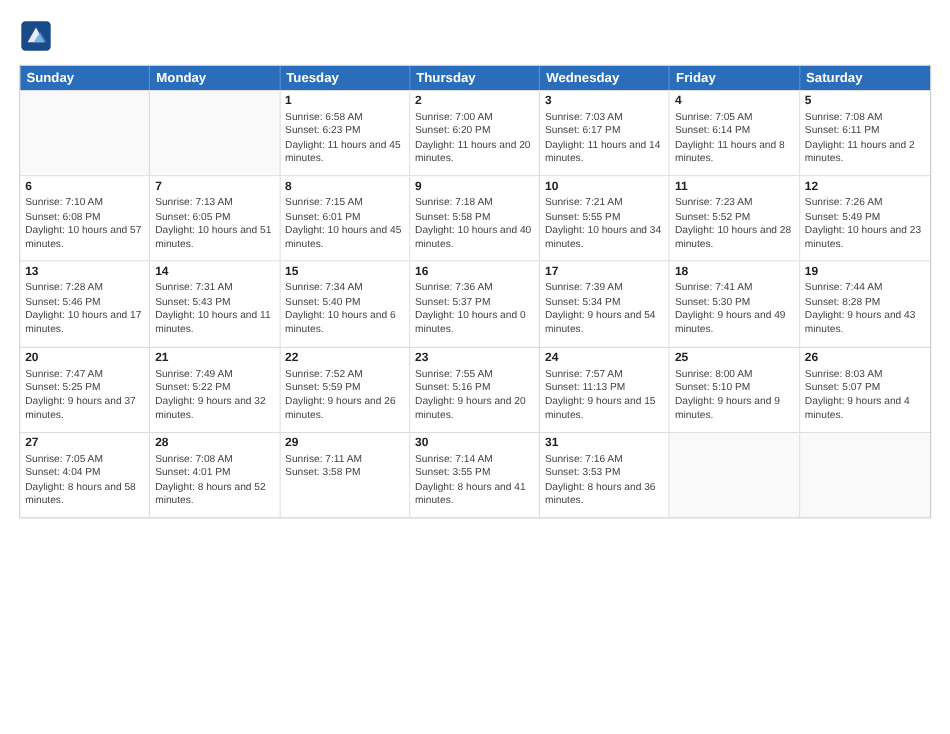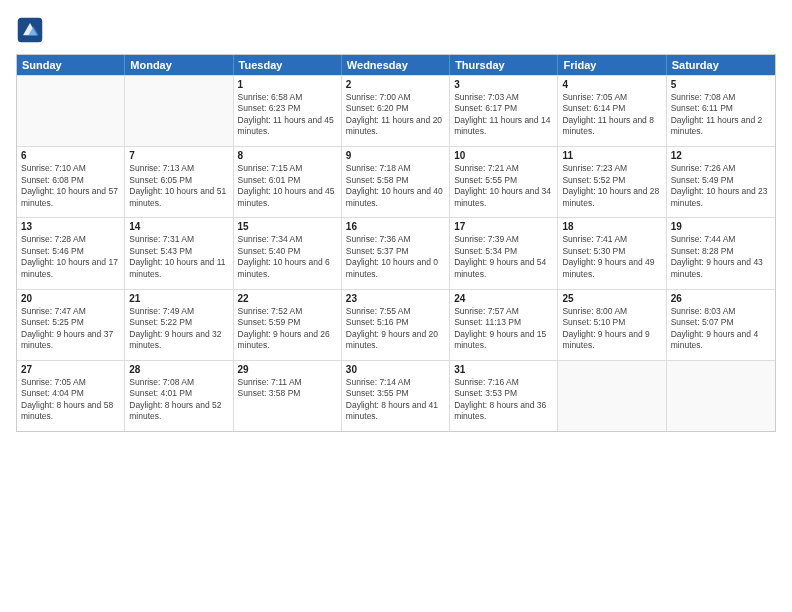--- a/index.html
+++ b/index.html
@@ -122,22 +122,22 @@
       <div class="month-title"></div>
       <div class="subtitle"></div>
     </div>
   </div>
 
   <div class="calendar">
     <div class="cal-header-row">
     <div class="cal-header-cell">Sunday</div>
         <div class="cal-header-cell">Monday</div>
         <div class="cal-header-cell">Tuesday</div>
+        <div class="cal-header-cell">Thursday</div>
         <div class="cal-header-cell">Wednesday</div>
-        <div class="cal-header-cell">Thursday</div>
         <div class="cal-header-cell">Friday</div>
         <div class="cal-header-cell">Saturday</div>
       </div>
     <div class="cal-body">
     <div class="cal-row">
           <div class="cal-cell empty"></div>
           <div class="cal-cell empty"></div>
           <div class="cal-cell">
             <div class="day-num">1</div>
             <div class="cell-line">Sunrise: 6:58 AM</div>

